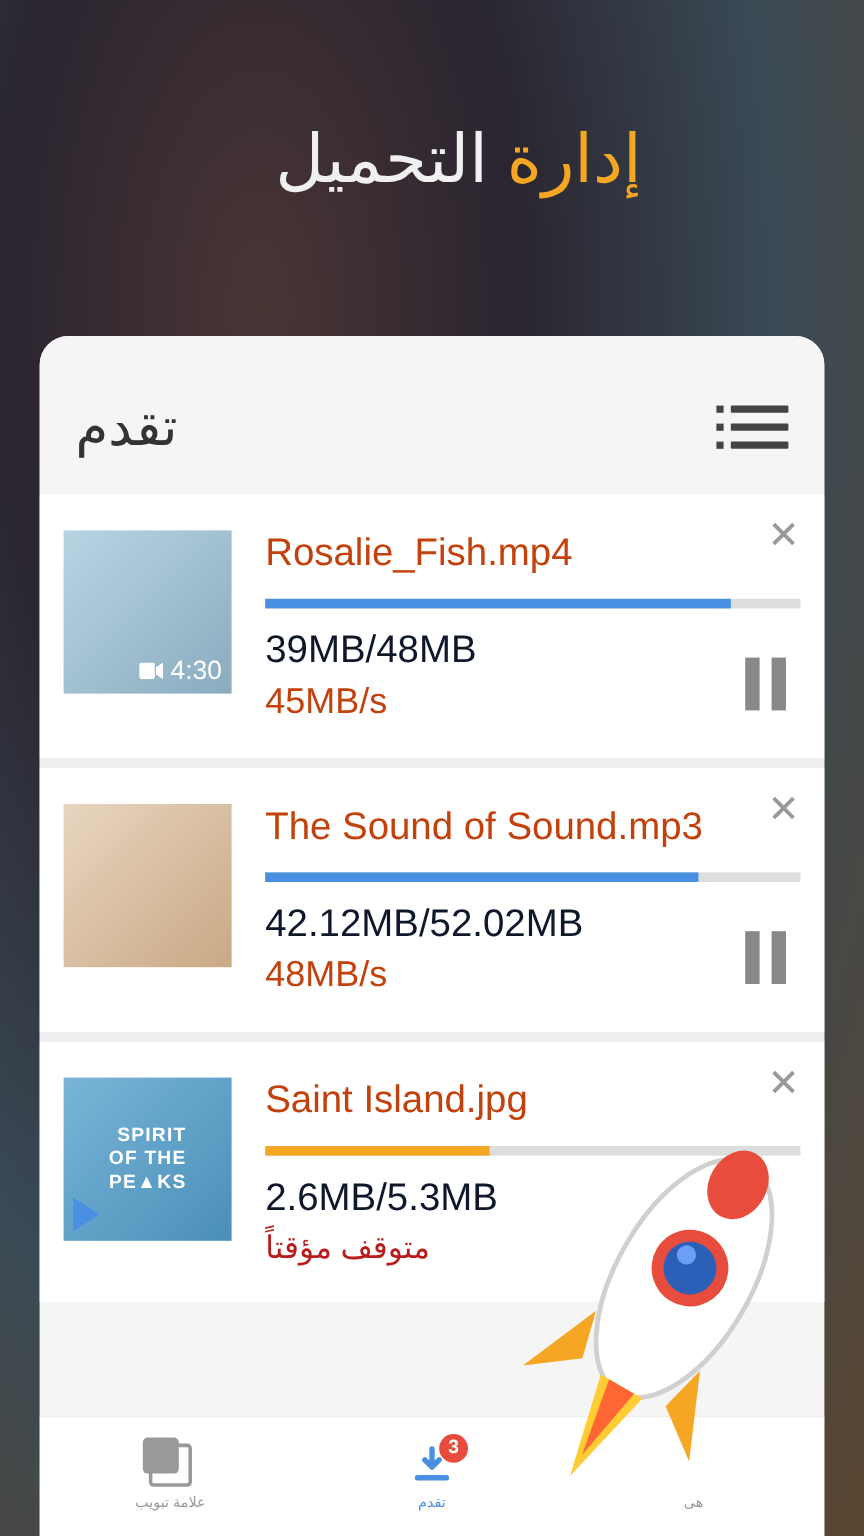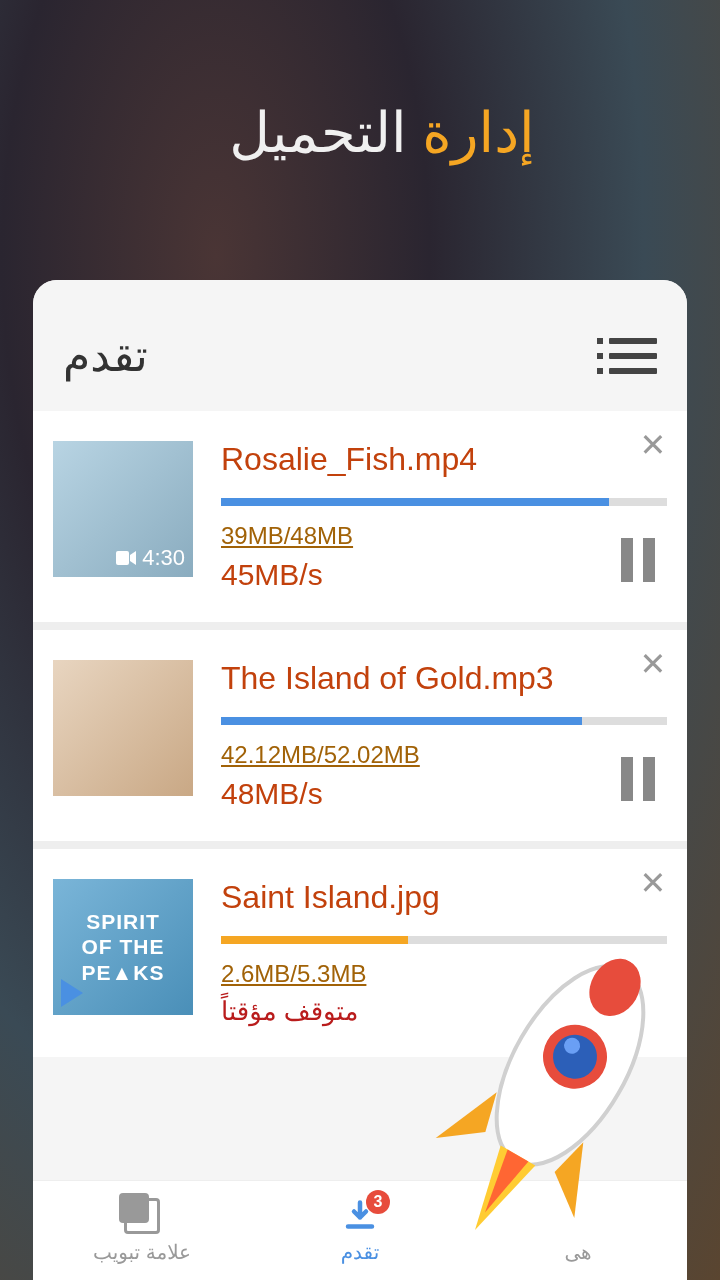--- a/index.html
+++ b/index.html
@@ -78,21 +78,21 @@
 }
 .thumb {
   width: 140px;
   height: 136px;
   background: linear-gradient(135deg, #b8d4e3, #8aacbf);
   position: relative;
   flex-shrink: 0;
 }
 .thumb.t2 { background: linear-gradient(135deg, #e8d5c0, #c9a885); }
 .thumb.t3 { background: linear-gradient(135deg, #7ab5d8, #4a8fb8); display:flex; align-items:center; justify-content:center; }
-.thumb.t3 .peak-text { color:#fff; font-size:21px; font-weight:bold; text-align:center; line-height:1.2; letter-spacing:1px;}
+.thumb.t3 .peak-text { color:#fff; font-size:16px; font-weight:bold; text-align:right; line-height:1.2; letter-spacing:1px;}
 .thumb .duration {
   position: absolute;
   bottom: 6px;
   right: 8px;
   color: #fff;
   font-size: 22px;
   font-weight: 500;
   display: flex;
   align-items: center;
   gap: 6px;
@@ -118,24 +118,23 @@
   background: #ddd;
   margin-bottom: 16px;
   position: relative;
 }
 .progress-fill {
   height: 100%;
   background: #4a90e2;
 }
 .progress-fill.orange { background: #f5a623; }
 .size-text {
-  font-size: 24px;
-  color: #a16207;
+  font-size: 32px;
+  color: #0f172a;
   margin-bottom: 8px;
-  text-decoration: underline;
 }
 .speed-text {
   font-size: 30px;
   color: #c2410c;
   font-weight: 500;
 }
 .paused-text {
   font-size: 26px;
   color: #b91c1c;
 }
@@ -216,21 +215,21 @@
   font-size: 16px;
   width: 24px;
   height: 24px;
   border-radius: 50%;
   display: flex;
   align-items: center;
   justify-content: center;
   font-weight: bold;
 }
 .nav-label {
-  font-size: 20px;
+  font-size: 12px;
   color: #999;
 }
 .nav-label.active { color: #4a90e2; }
 
 .rocket {
   position: absolute;
   bottom: 20px;
   right: 60px;
   width: 220px;
   height: 320px;
@@ -279,21 +278,21 @@
       <div class="close-btn">✕</div>
       <div class="action-btn">
         <div class="bar"></div>
           <div class="bar"></div>
       </div>
     </div>
 
     <div class="download-item">
       <div class="thumb t2"></div>
       <div class="item-body">
-        <div class="filename">The Island of Gold.mp3</div>
+        <div class="filename">The Sound of Sound.mp3</div>
         <div class="progress-track">
           <div class="progress-fill" style="width:81%"></div>
         </div>
         <div class="size-text">42.12MB/52.02MB</div>
         <div class="speed-text">48MB/s</div>
       </div>
       <div class="close-btn">✕</div>
       <div class="action-btn">
         <div class="bar"></div>
           <div class="bar"></div>

